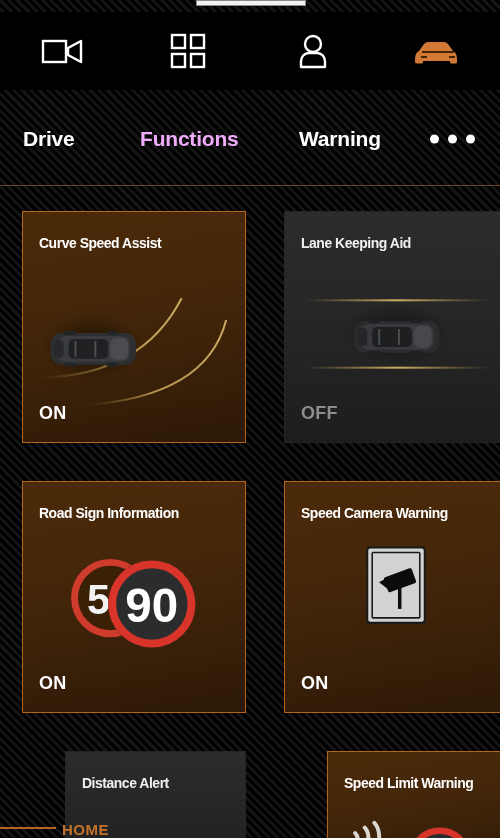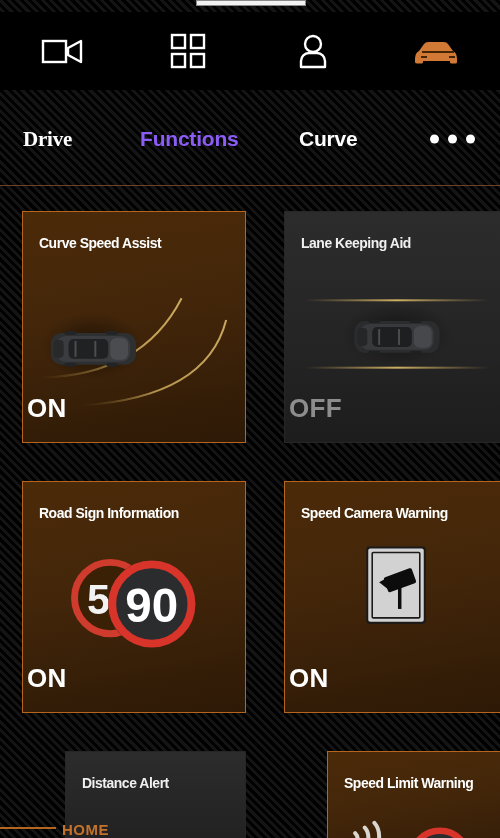--- a/index.html
+++ b/index.html
@@ -43,22 +43,22 @@
 
   
   .tabrow{
     position:absolute; top:92px; left:0; width:100%; height:94px;
     display:flex; align-items:center;
   }
   .tab{
     font-size:21px; font-weight:bold; letter-spacing:-0.2px;
     color:#ffffff; white-space:nowrap;
   }
-  .tab.t0{ position:absolute; left:23px;font-family:Liberation Serif, serif; }
-  .tab.t1{ position:absolute; left:140px; color:#8b5cf6; }
+  .tab.t0{ position:absolute; left:23px; }
+  .tab.t1{ position:absolute; left:140px; color:#f0abfc; }
   .tab.t2{ position:absolute; left:299px; }
   .dots{
     position:absolute; left:430px; top:50%; transform:translateY(-50%);
     display:flex; gap:9px; align-items:center;
   }
   .dots i{ width:9px; height:9px; border-radius:50%; background:#fff; display:block; }
   .tabdivider{
     position:absolute; top:185px; left:0; width:100%; height:1px;
     background:#6e4227;
   }
@@ -83,22 +83,22 @@
     border:1px solid #262626;
   }
   .card-title{
     position:absolute; top:22px; left:16px;
     font-size:15px; font-weight:bold; letter-spacing:-0.5px;
     color:#ffffff; white-space:nowrap;
     transform:scaleX(0.93); transform-origin:left center;
   }
   .card.off .card-title{ color:#f0f0f0; }
   .card-status{
-    position:absolute; bottom:18px; left:4px;
-    font-size:26px; font-weight:bold; letter-spacing:0.3px;
+    position:absolute; bottom:18px; left:16px;
+    font-size:18px; font-weight:bold; letter-spacing:0.3px;
     color:#ffffff;
     text-align:right;
   }
   .card.off .card-status{ color:#8d8d8d; }
   .card-art{
     position:absolute; top:46px; left:0; width:100%; height:150px;
   }
   .card-art svg{ display:block; width:100%; height:100%; }
 
   
@@ -167,21 +167,21 @@
           <path d="M9 22 h6 M37 22 h6" stroke="#432506" stroke-width="2" fill="none"></path>
         </svg>
       </span>
     </div>
 
   </div>
 
   <div class="tabrow">
     <div class="tab t0">Drive</div>
     <div class="tab t1">Functions</div>
-    <div class="tab t2">Curve</div>
+    <div class="tab t2">Warning</div>
     <div class="dots">
       <i></i>
       <i></i>
       <i></i>
     </div>
   </div>
   <div class="tabdivider"></div>
 
   <div class="grid">
 

